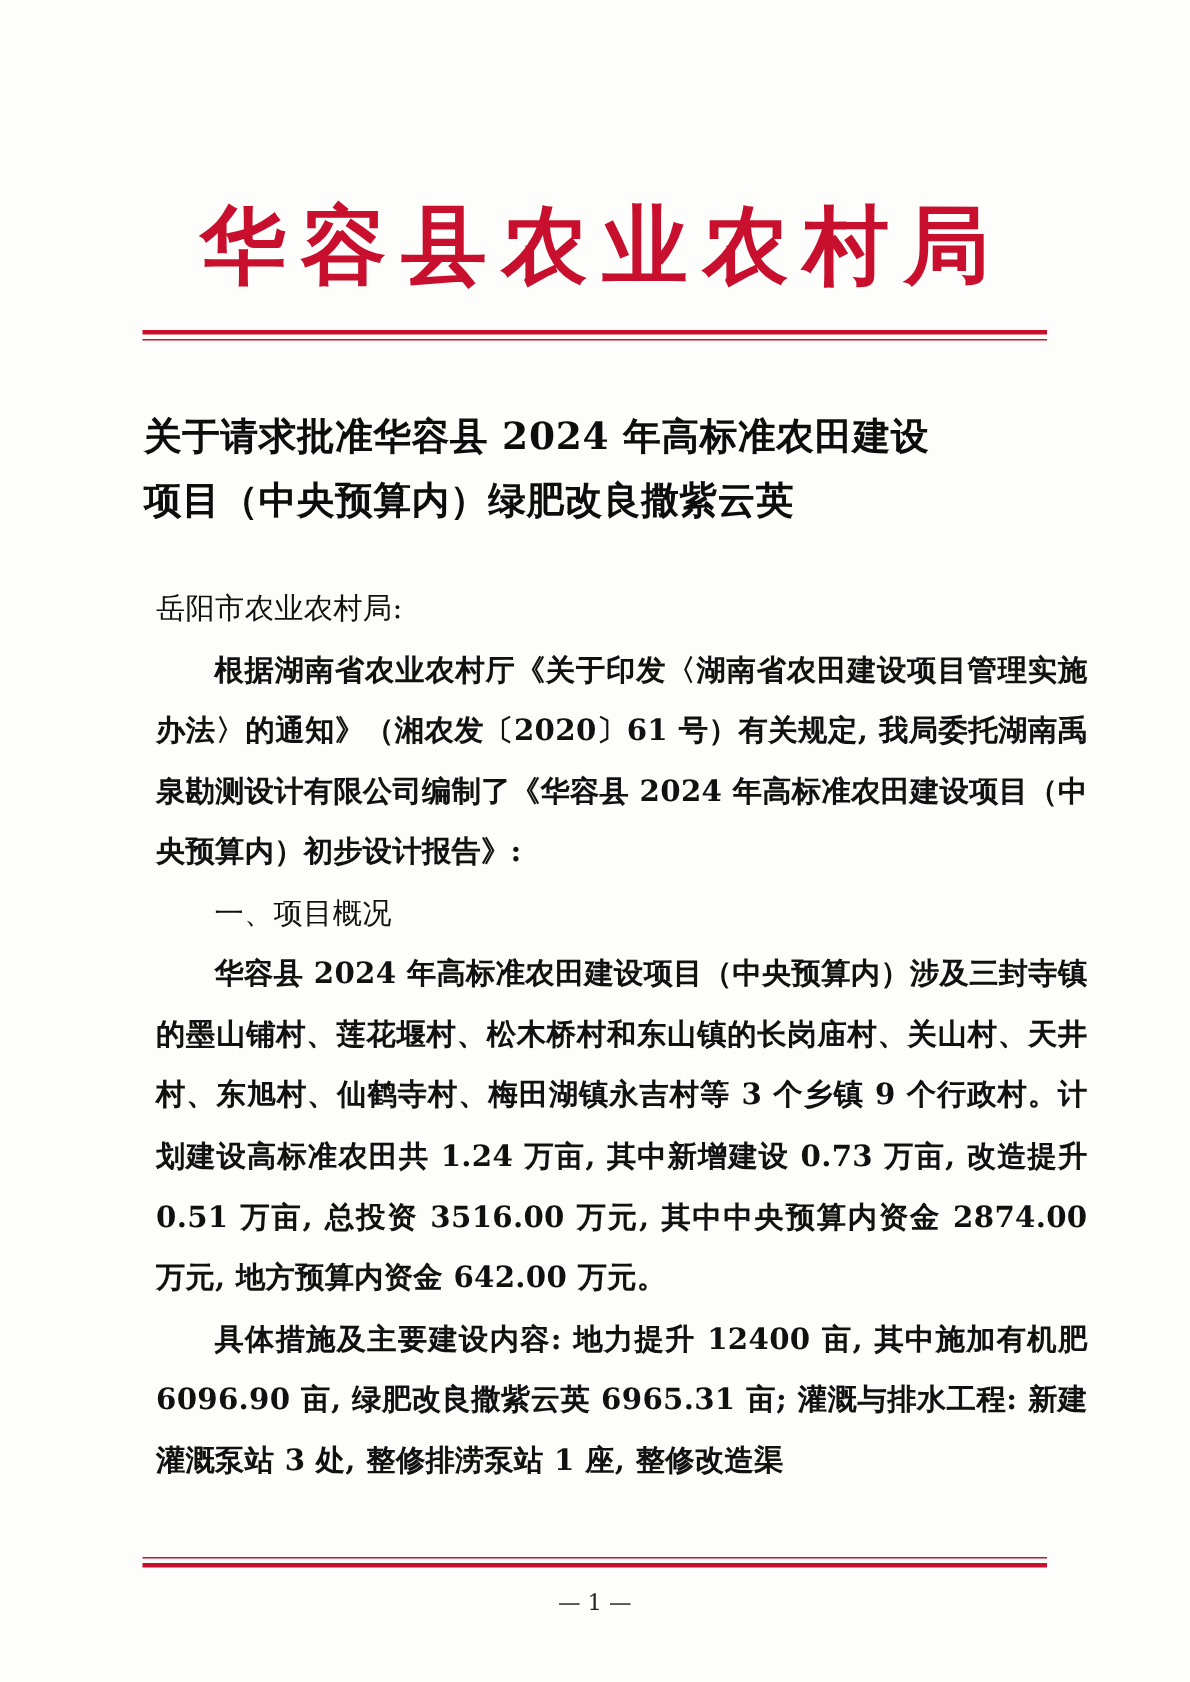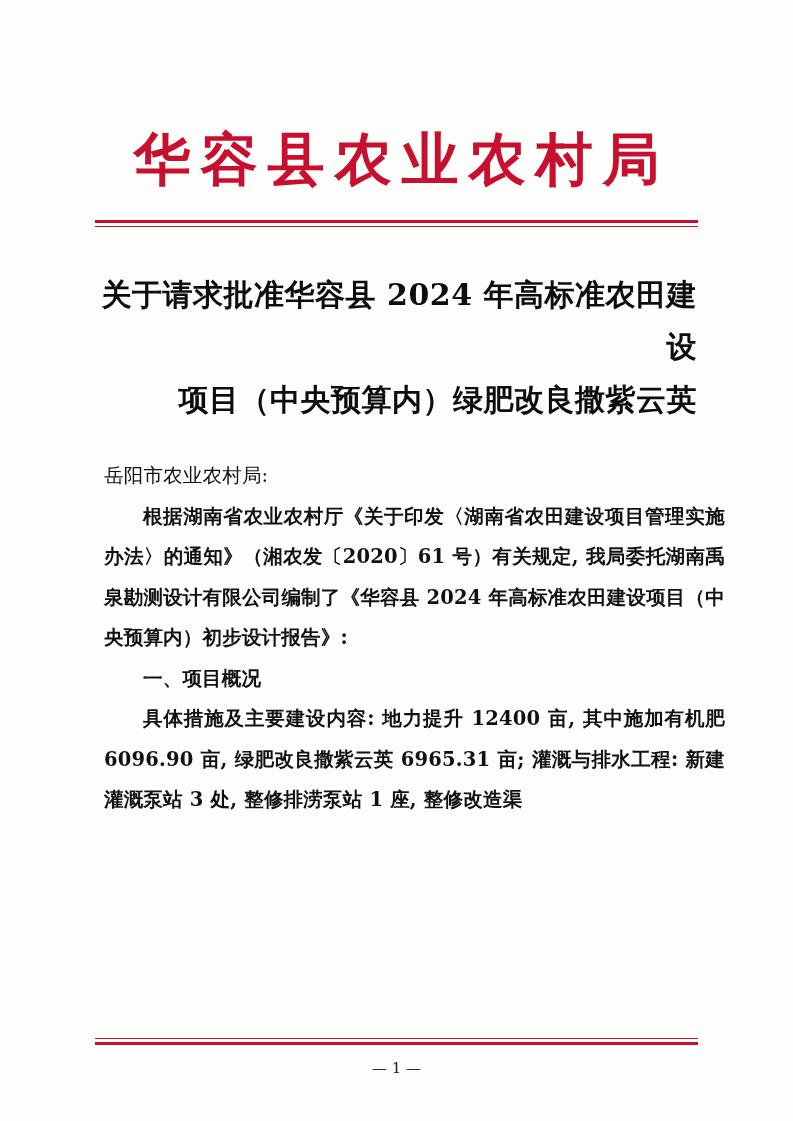--- a/index.html
+++ b/index.html
@@ -22,21 +22,21 @@
   }
 
   
   .doc-header {
     padding-top: 132px;
     text-align: center;
   }
 
   .org-title {
     color: #c8102e;
-    font-family: Liberation Mono, monospace;
+    font-family: Liberation Sans, sans-serif;
     font-weight: 700;
     font-size: 57px;
     letter-spacing: 10px;
     line-height: 1.15;
     text-indent: 10px;
     white-space: nowrap;
   }
 
   .header-rules {
     margin-top: 22px;
@@ -48,23 +48,23 @@
   }
   .rule-thin {
     height: 1px;
     background: #c8102e;
     margin-top: 3px;
   }
 
   
   .doc-title {
     margin: 42px 96px 0 96px;
-    text-align: right;
+    text-align: left;
     font-weight: 700;
-    font-size: 30px;
+    font-size: 25px;
     line-height: 1.75;
     color: #0d0d0d;
     letter-spacing: 0.5px;
   }
   .doc-title .line2 {
     display: block;
   }
 
   
   .doc-body {
@@ -77,21 +77,21 @@
   }
   .doc-body p {
     margin: 0;
   }
   .indent {
     text-indent: 2em;
     font-weight: bold;
   }
   .sect {
     text-indent: 2em;
-    font-weight: 700;
+    font-weight: 400;
   }
 
   
   .footer-rules {
     position: absolute;
     left: 95px;
     right: 95px;
     bottom: 76px;
   }
   .footer-rules .rule-thin {
@@ -123,20 +123,21 @@
 
   <div class="doc-title">
     <span class="line1">关于请求批准华容县 2024 年高标准农田建设</span>
     <span class="line2">项目（中央预算内）绿肥改良撒紫云英</span>
   </div>
 
   <div class="doc-body">
     <p>岳阳市农业农村局:</p>
     <p class="indent">根据湖南省农业农村厅《关于印发〈湖南省农田建设项目管理实施办法〉的通知》（湘农发〔2020〕61 号）有关规定, 我局委托湖南禹泉勘测设计有限公司编制了《华容县 2024 年高标准农田建设项目（中央预算内）初步设计报告》:</p>
     <p class="sect">一、项目概况</p>
+    <p class="indent">华容县 2024 年高标准农田建设项目（中央预算内）涉及三封寺镇的墨山铺村、莲花堰村、松木桥村和东山镇的长岗庙村、关山村、天井村、东旭村、仙鹤寺村、梅田湖镇永吉村等 3 个乡镇 9 个行政村。计划建设高标准农田共 1.24 万亩, 其中新增建设 0.73 万亩, 改造提升 0.51 万亩, 总投资 3516.00 万元, 其中中央预算内资金 2874.00 万元, 地方预算内资金 642.00 万元。</p>
     <p class="indent">具体措施及主要建设内容: 地力提升 12400 亩, 其中施加有机肥 6096.90 亩, 绿肥改良撒紫云英 6965.31 亩; 灌溉与排水工程: 新建灌溉泵站 3 处, 整修排涝泵站 1 座, 整修改造渠</p>
   </div>
 
   <div class="footer-rules">
     <div class="rule-thin"></div>
     <div class="rule-thick"></div>
   </div>
 
   <div class="page-number">— 1 —</div>
 

